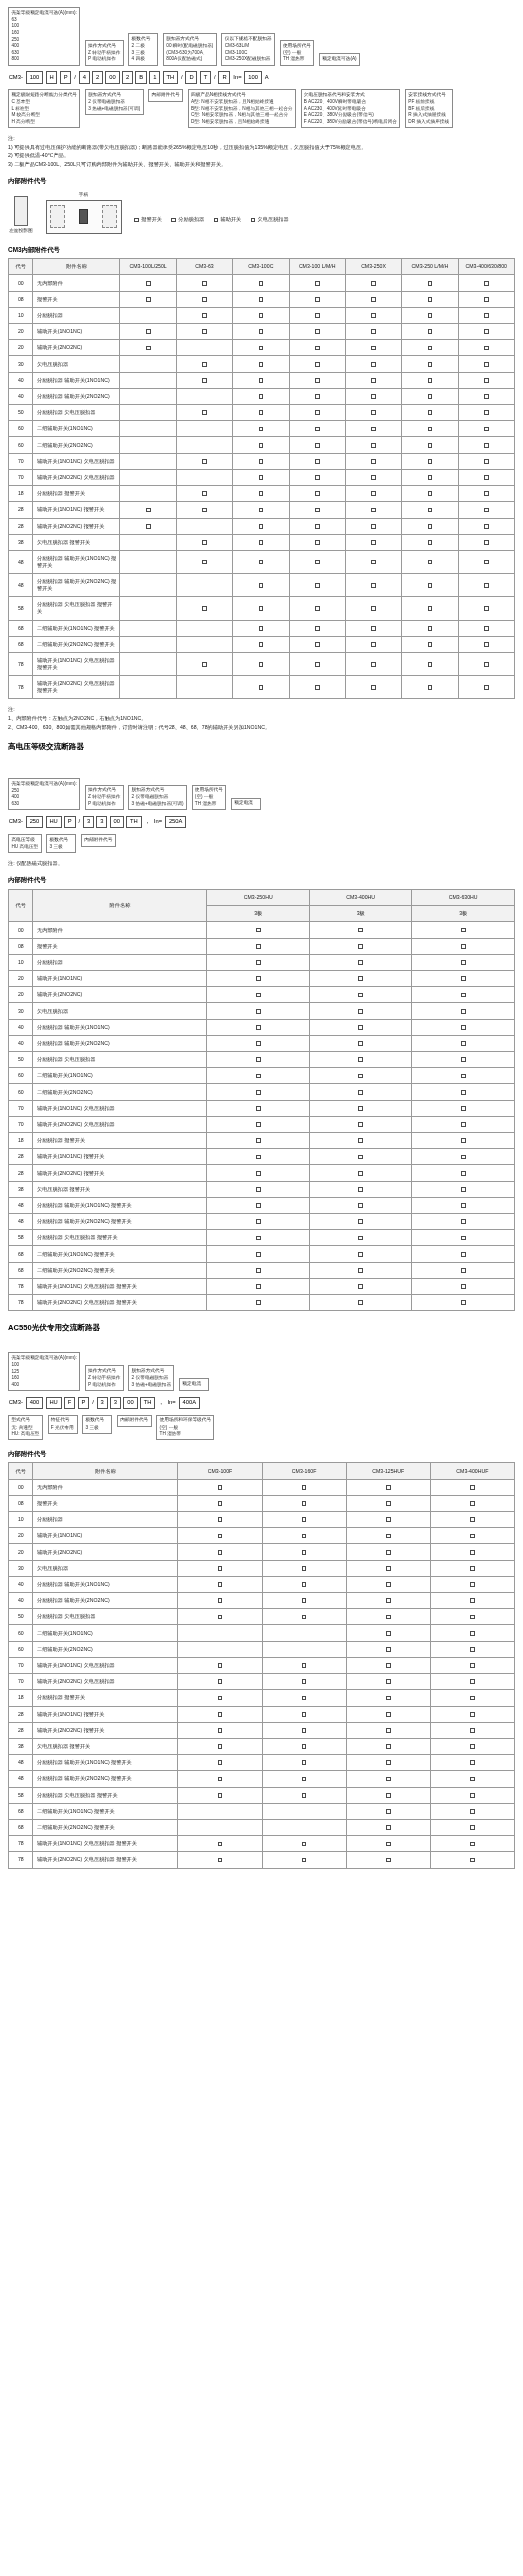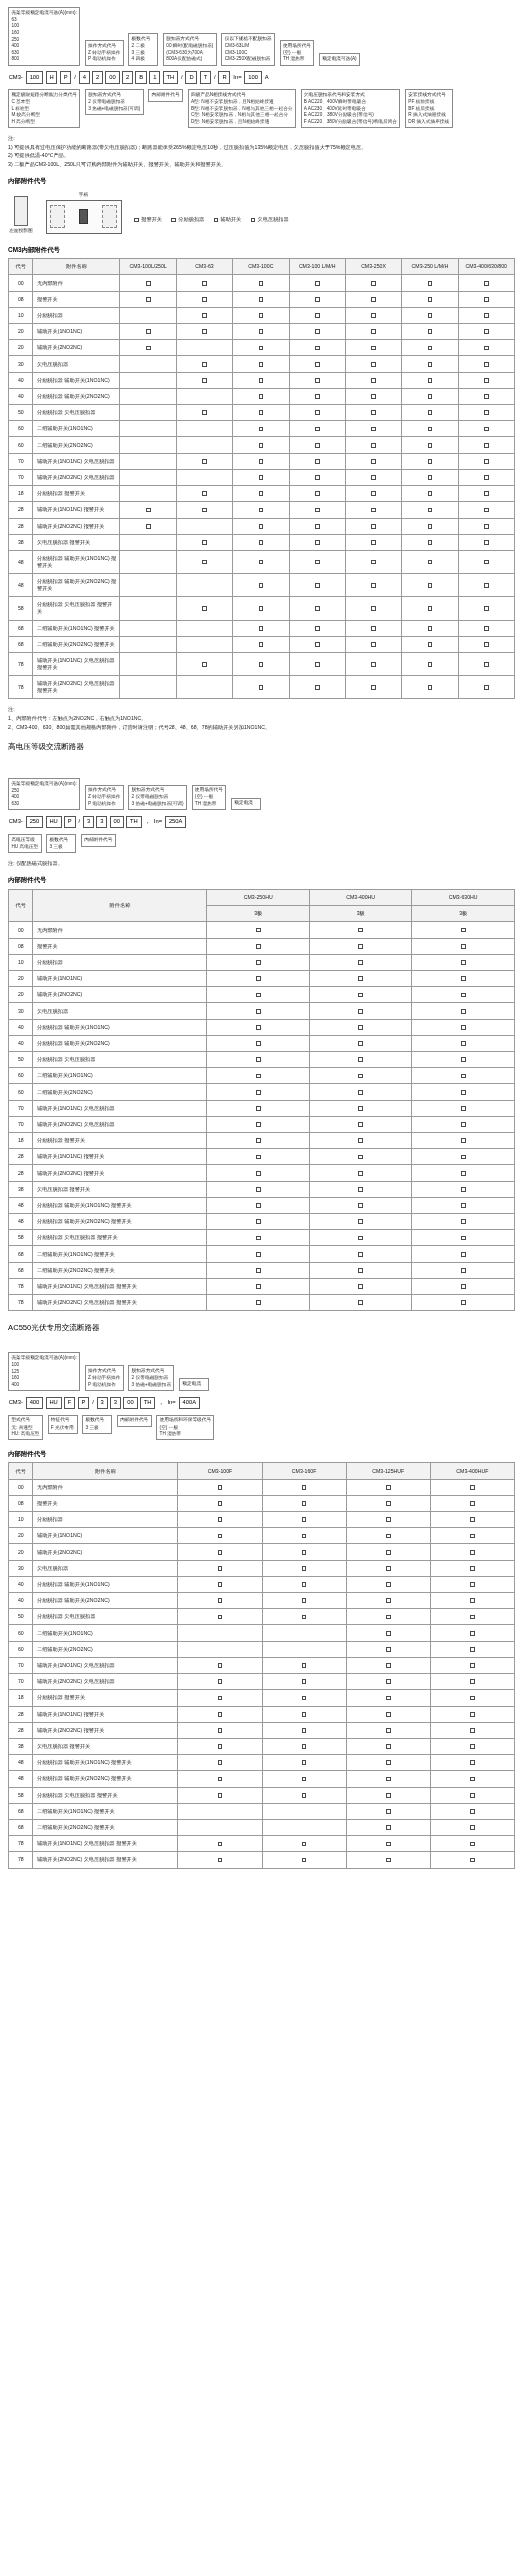--- a/index.html
+++ b/index.html
@@ -12,21 +12,21 @@
   .code-section{margin-bottom:3.5px}
   .boxes-row{display:flex;align-items:flex-start;gap:4.7px;flex-wrap:nowrap}
   .boxes-row.top{align-items:flex-end;min-height:52px}
   .codebox{border:0.6px solid #8a8a8a;background:#fff;padding:1.7px 2.3px;font-size:4.7px;line-height:1.4;min-width:30px;max-width:110px}
   .codebox .cb-title{margin-bottom:0.6px;color:#222}
   .codebox .cb-line{color:#333;white-space:normal}
   .model-line{display:flex;align-items:center;gap:2.3px;margin:5.8px 0;font-size:5.8px}
   .model-line .seg{padding:0 0.6px;color:#000}
   .model-line .seg.boxed{border:0.6px solid #555;min-width:9.3px;text-align:center;padding:1.2px 2.9px;background:#fff}
 
-  h2.section{font-size:7.6px;font-weight:normal;color:#000;margin:11.6px 0 5.8px}
+  h2.section{font-size:7.6px;font-weight:bold;color:#000;margin:11.6px 0 5.8px}
   h3.sub{font-size:6.4px;font-weight:bold;color:#000;margin:9.3px 0 4.1px}
 
   .notes{margin:5.8px 0;font-size:5.2px;line-height:1.55;color:#222}
   .notes .note-line{margin:0.6px 0}
 
   
   .diagram{display:flex;align-items:flex-end;gap:12.8px;margin:3.5px 0 5.8px;padding:2.3px 1.2px}
   .diag-left{display:flex;flex-direction:column;align-items:center;gap:1.7px}
   .side-view{width:14px;height:30px;border:0.6px solid #666;background:#efefef}
   .diag-main{display:flex;flex-direction:column;align-items:center;gap:1.2px}

